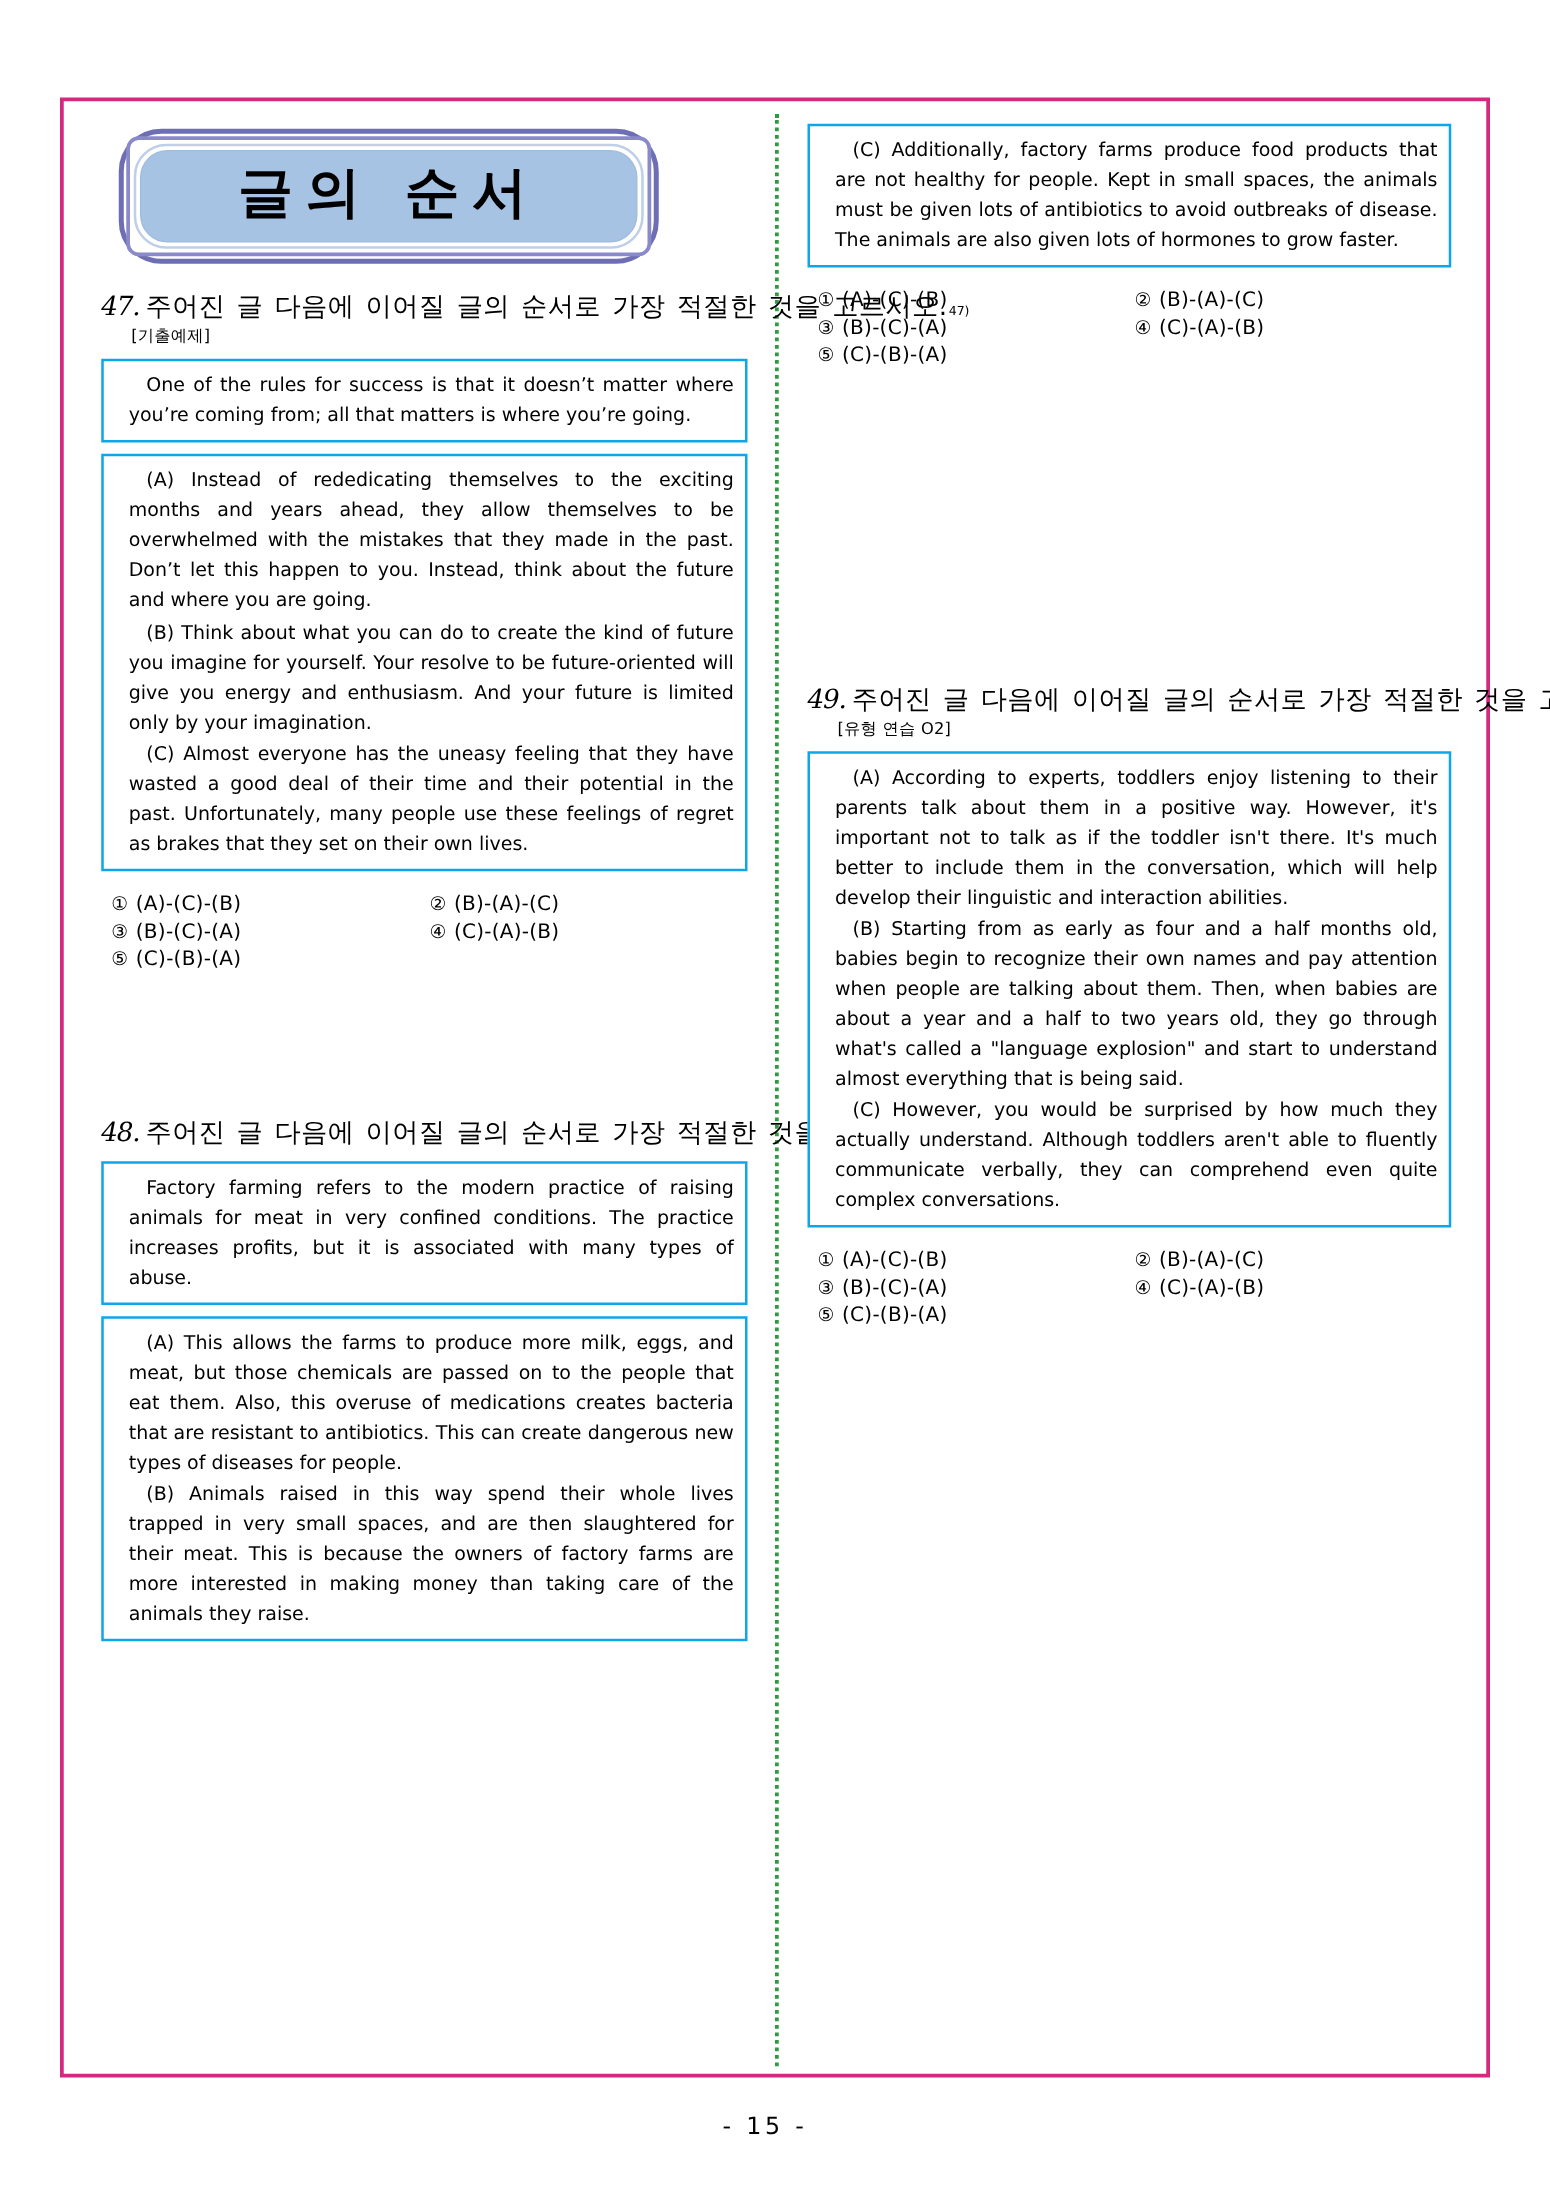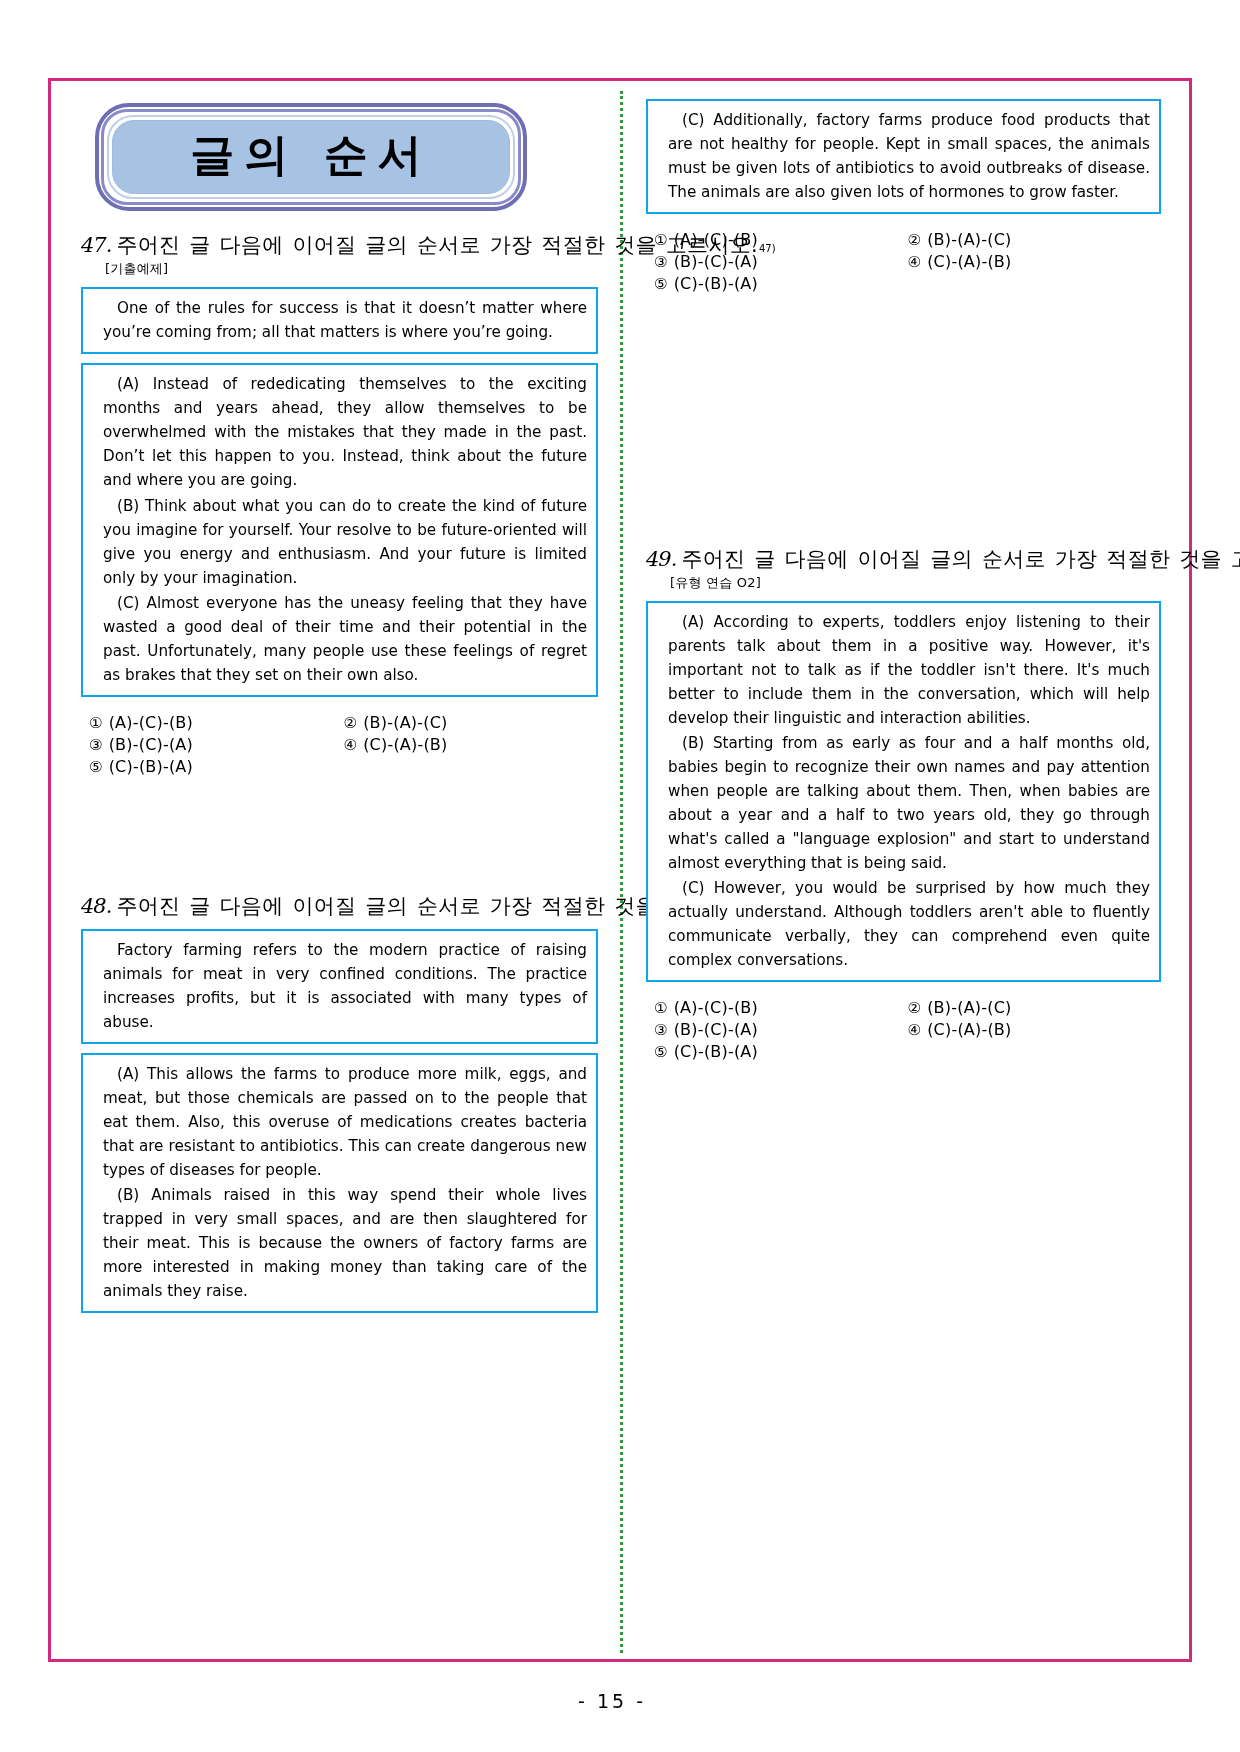--- a/index.html
+++ b/index.html
@@ -55,21 +55,21 @@
     width: 432px;
   }
   .banner-l1 {
     border: 4px solid #6E6EB4;
     border-radius: 34px;
     padding: 2px;
     background: #ffffff;
   }
   .banner-l2 {
     border: 3px solid #8A8ACB;
-    border-radius: 26px;
+    border-radius: 10px;
     padding: 3px;
     background: #ffffff;
   }
   .banner-l3 {
     border: 2px solid #BFCFE8;
     border-radius: 26px;
     padding: 3px;
     background: #ffffff;
   }
   .banner-l4 {
@@ -204,21 +204,21 @@
         </div>
         <div class="q-tag">[기출예제]</div>
 
         <div class="pbox given">
           <p>One of the rules for success is that it doesn’t matter where you’re coming from; all that matters is where you’re going.</p>
         </div>
 
         <div class="pbox">
           <p>(A) Instead of rededicating themselves to the exciting months and years ahead, they allow themselves to be overwhelmed with the mistakes that they made in the past. Don’t let this happen to you. Instead, think about the future and where you are going.</p>
           <p>(B) Think about what you can do to create the kind of future you imagine for yourself. Your resolve to be future-oriented will give you energy and enthusiasm. And your future is limited only by your imagination.</p>
-          <p>(C) Almost everyone has the uneasy feeling that they have wasted a good deal of their time and their potential in the past. Unfortunately, many people use these feelings of regret as brakes that they set on their own also.</p>
+          <p>(C) Almost everyone has the uneasy feeling that they have wasted a good deal of their time and their potential in the past. Unfortunately, many people use these feelings of regret as brakes that they set on their own lives.</p>
         </div>
 
         <div class="choices">
           <div class="choice"><span class="cnum">①</span><span>(A)-(C)-(B)</span></div>
           <div class="choice"><span class="cnum">②</span><span>(B)-(A)-(C)</span></div>
           <div class="choice"><span class="cnum">③</span><span>(B)-(C)-(A)</span></div>
           <div class="choice"><span class="cnum">④</span><span>(C)-(A)-(B)</span></div>
           <div class="choice"><span class="cnum">⑤</span><span>(C)-(B)-(A)</span></div>
         </div>
       </div>

